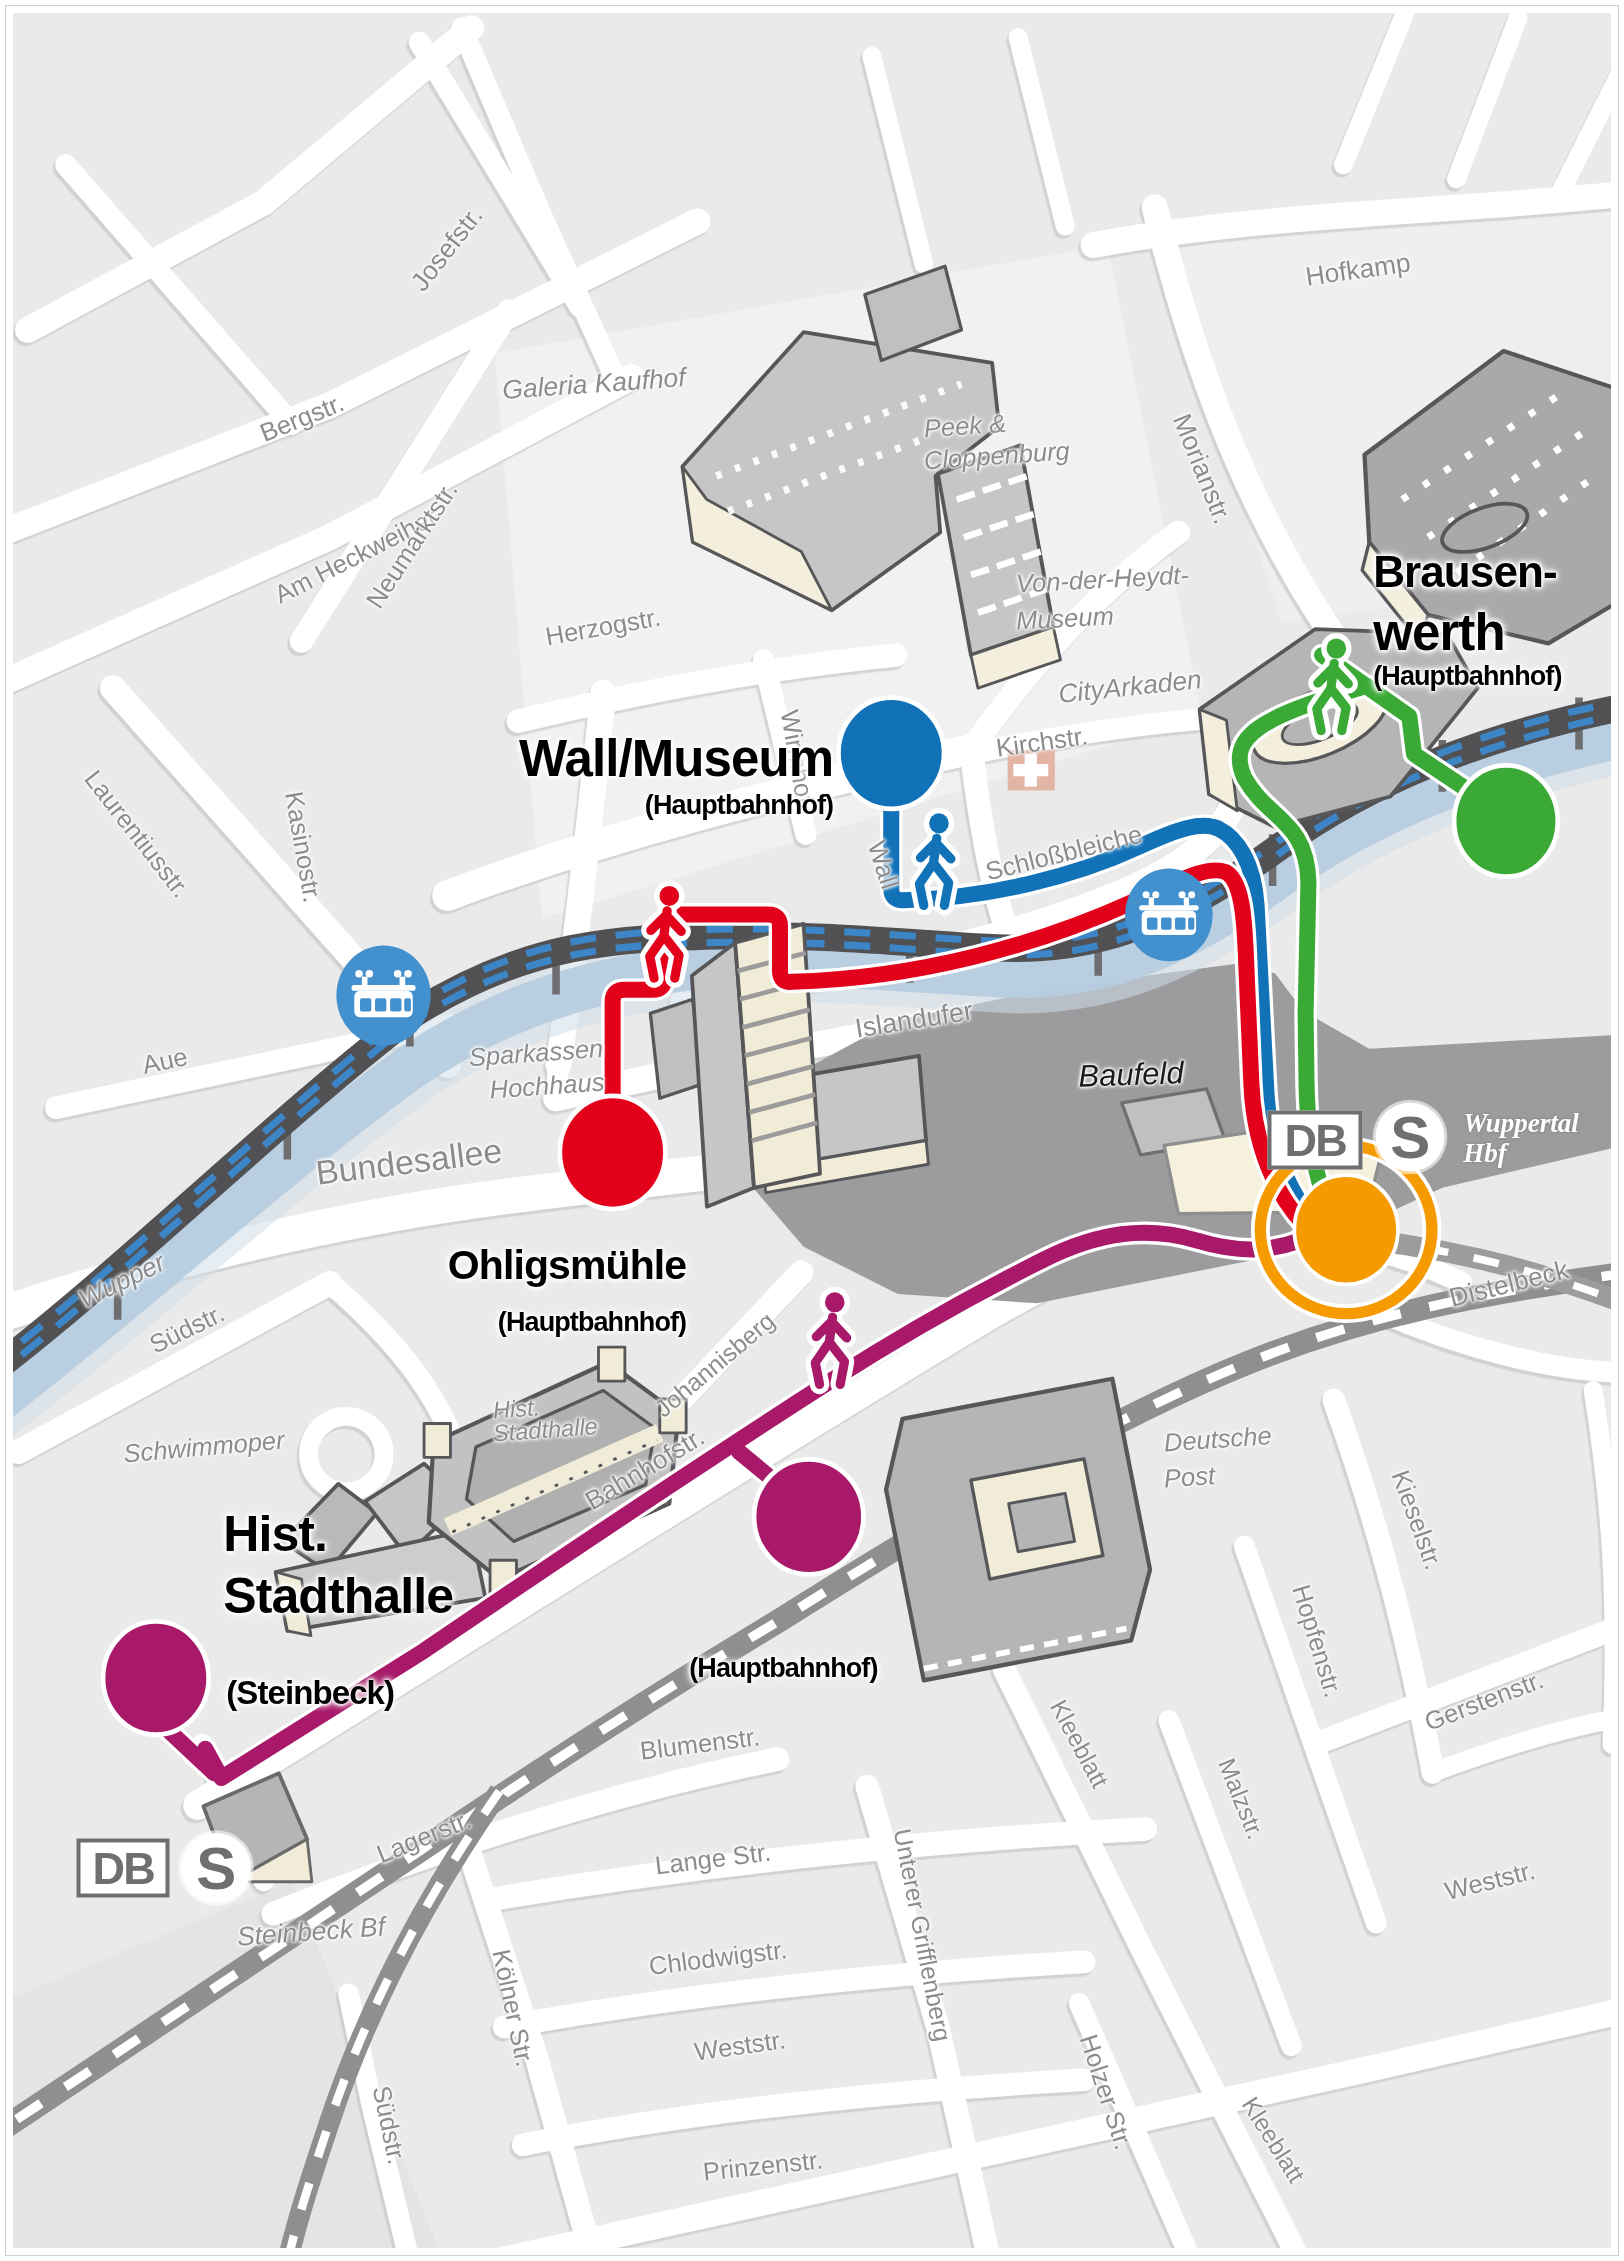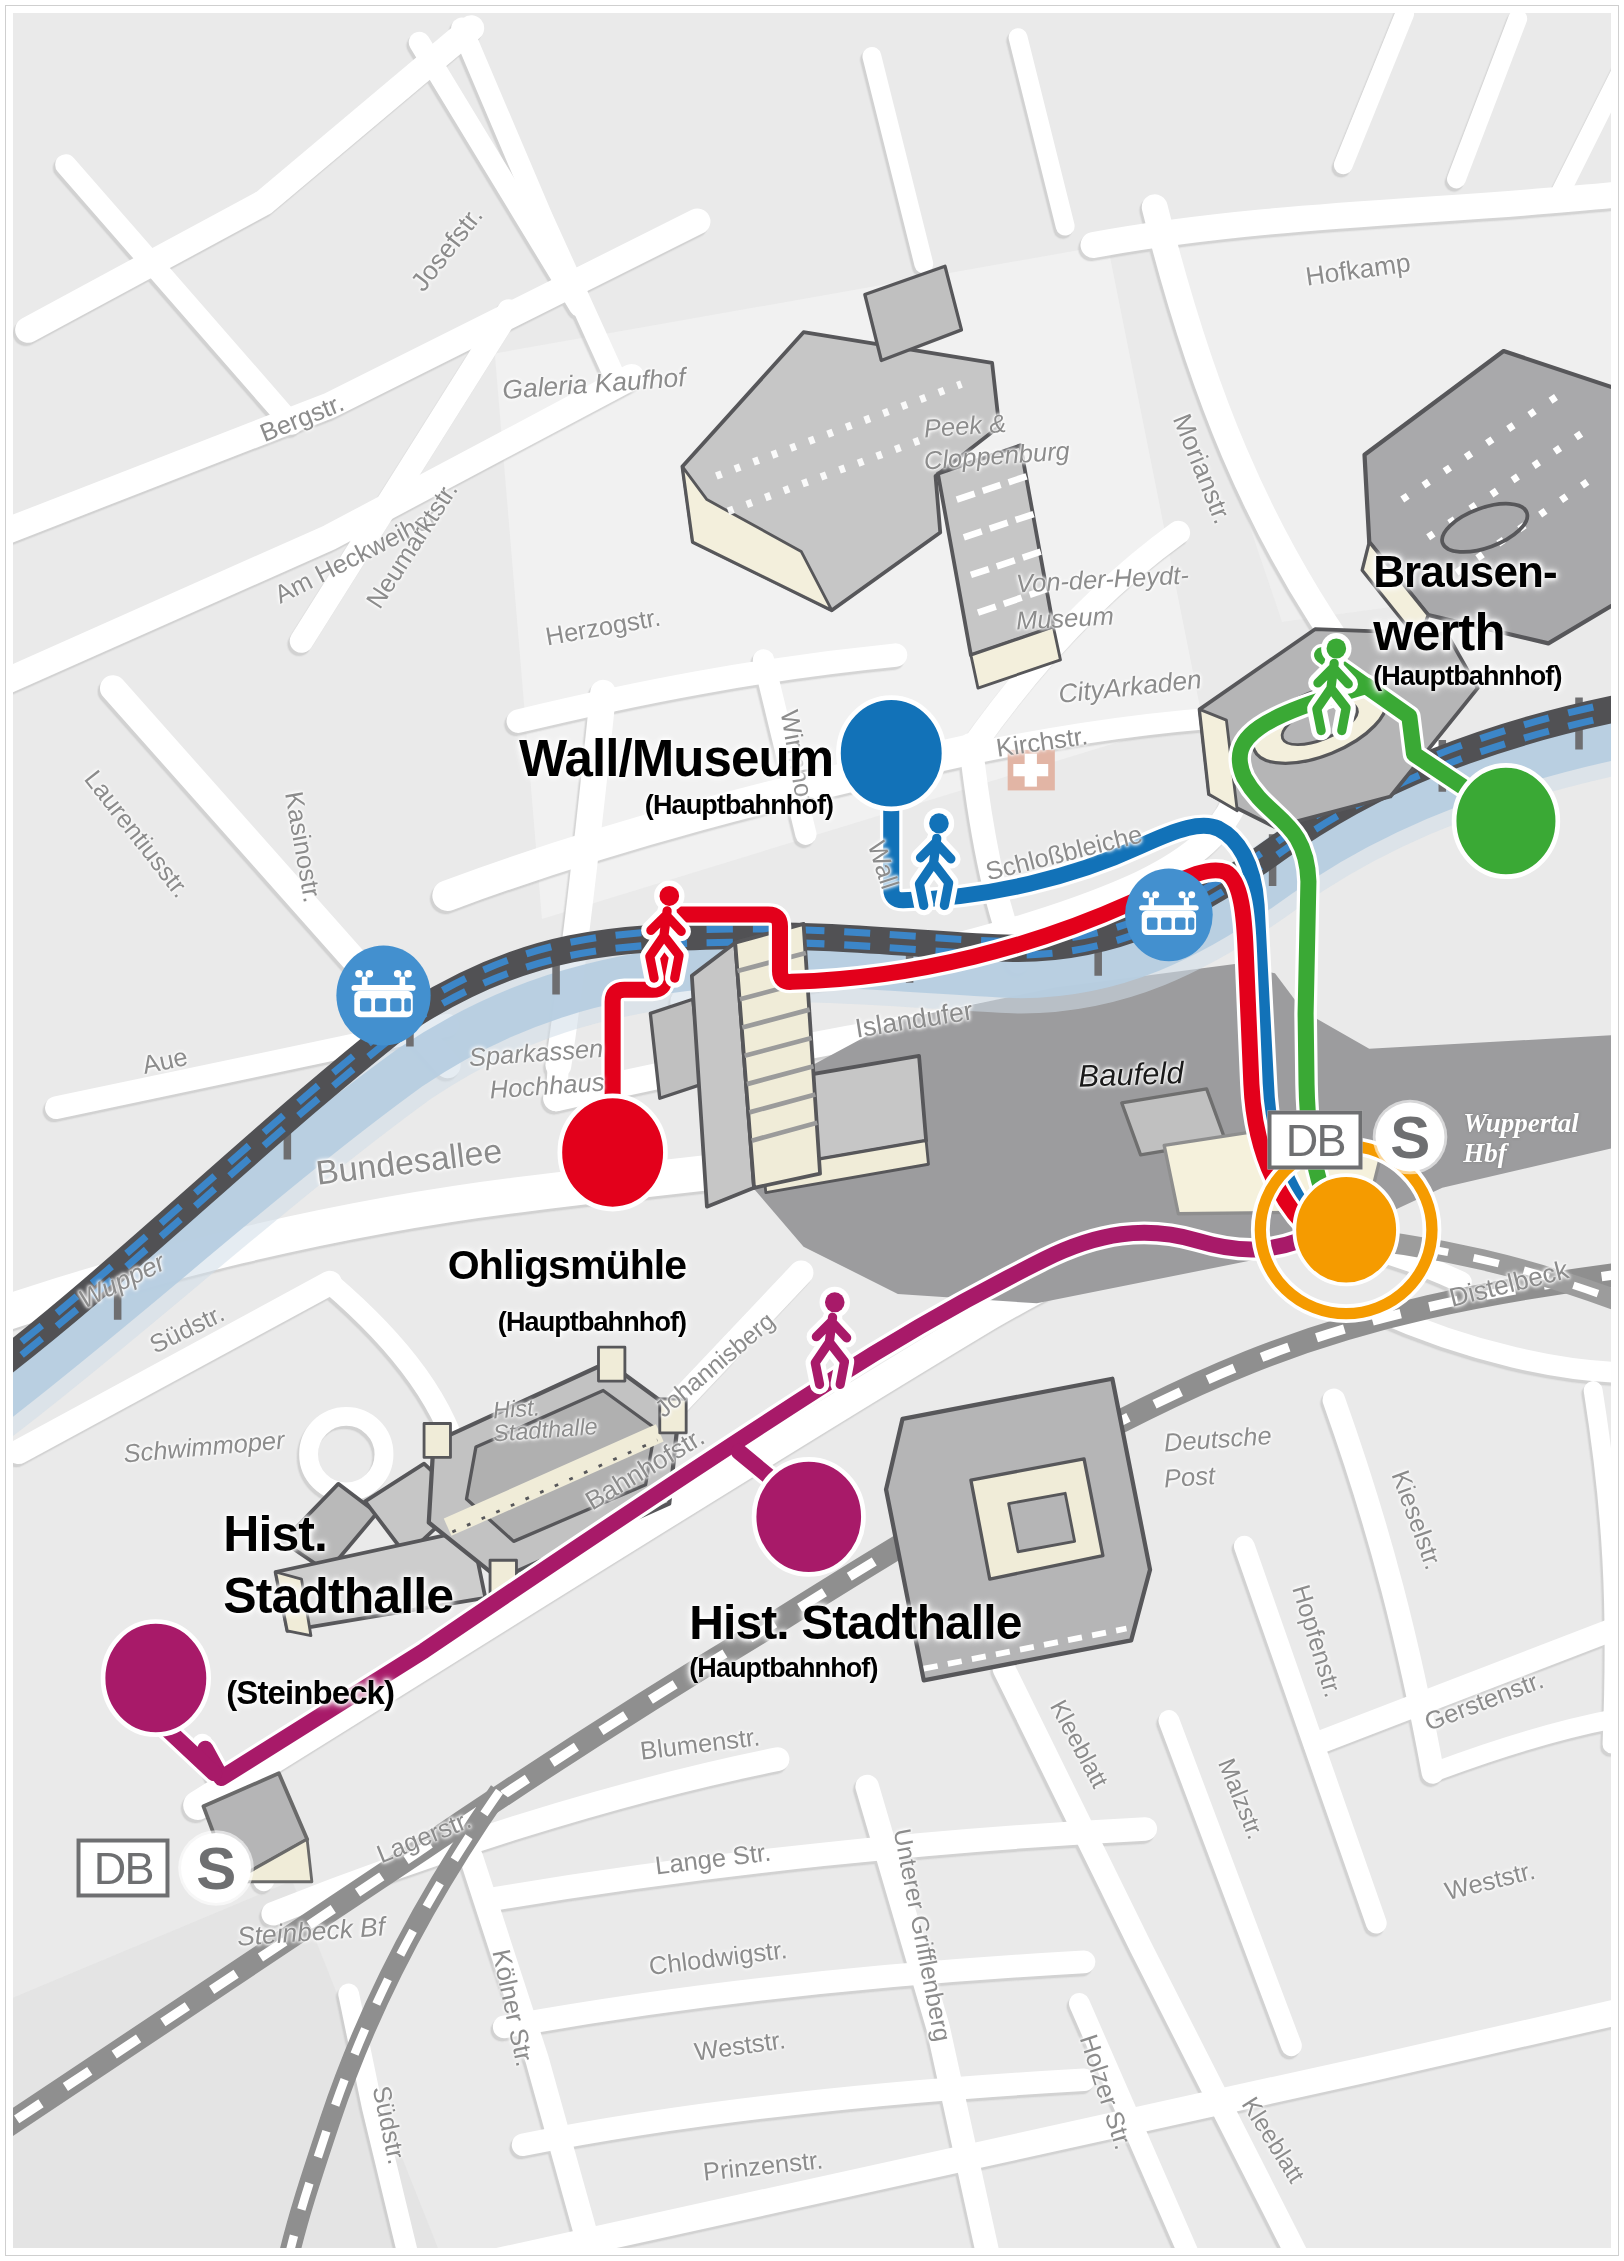--- a/index.html
+++ b/index.html
@@ -14,21 +14,21 @@
        text-shadow:0 0 2.8px #fff,0 0 2.8px #fff,0 0 4.2px #fff,0 0 5.7px #fff;}
   .lbl.left{transform:translate(0,-50%) rotate(var(--r,0deg));transform-origin:left center;}
   .lbl.it{font-style:italic;}
   .stn{position:absolute;white-space:nowrap;color:#000;font-weight:700;letter-spacing:-0.9px;
        text-shadow:0 0 3.8px #fff,0 0 3.8px #fff,0 0 5.7px #fff,0 0 7.5px #fff,0 0 9.4px #fff;
        transform:translate(-50%,-50%);}
   .stn.left{transform:translate(0,-50%);}
   .stn.right{transform:translate(-100%,-50%);}
   .blk{color:#1a1a1a;font-style:italic;}
   .db-box{position:absolute;background:#fff;border:4.7px solid #6e6f71;color:#6e6f71;
-       font-weight:400;display:flex;align-items:center;justify-content:center;
+       font-weight:700;display:flex;align-items:center;justify-content:center;
        transform:translate(-50%,-50%);letter-spacing:-1.9px;text-align:right;}
   .s-badge{position:absolute;background:#fff;border-radius:50%;color:#6e6f71;font-weight:700;
        display:flex;align-items:center;justify-content:center;transform:translate(-50%,-50%);
        box-shadow:0 0 0 2.8px rgba(255,255,255,.6);}
   .white-lbl{position:absolute;color:#fff;font-style:italic;font-weight:700;white-space:nowrap;
        transform:translate(0,-50%);text-shadow:0 0 2.8px rgba(120,120,120,.9);font-family:Liberation Serif, serif;}
 </style>
 </head>
 <body>
 
@@ -354,21 +354,20 @@
   <div class="stn right" style="left:820px;top:745px;font-size:51px">Wall/Museum</div>
   <div class="stn right" style="left:820px;top:792px;font-size:27px">(Hauptbahnhof)</div>
   <div class="stn left" style="left:1360px;top:559px;font-size:44px">Brausen-</div>
   <div class="stn left" style="left:1360px;top:619px;font-size:51px">werth</div>
   <div class="stn left" style="left:1360px;top:663px;font-size:27px">(Hauptbahnhof)</div>
   <div class="stn right" style="left:673px;top:1252px;font-size:41px">Ohligsmühle</div>
   <div class="stn right" style="left:673px;top:1309px;font-size:27px">(Hauptbahnhof)</div>
   <div class="stn left" style="left:210px;top:1521px;font-size:50px">Hist.</div>
   <div class="stn left" style="left:210px;top:1583px;font-size:50px">Stadthalle</div>
   <div class="stn left" style="left:213px;top:1680px;font-size:33px">(Steinbeck)</div>
-  <div class="stn left" style="left:676px;top:1609px;font-size:48px">Hist. Stadthalle</div>
   <div class="stn left" style="left:676px;top:1655px;font-size:27px">(Hauptbahnhof)</div>
 
   <div class="db-box" style="left:1302px;top:1127px;width:87px;height:51px;font-size:45px">DB</div>
   <div class="s-badge" style="left:1397px;top:1124px;width:69px;height:69px;font-size:60px">S</div>
   <div class="white-lbl" style="left:1450px;top:1110px;font-size:27px">Wuppertal</div>
   <div class="white-lbl" style="left:1450px;top:1140px;font-size:27px">Hbf</div>
   <div class="db-box" style="left:110px;top:1855px;width:85px;height:51px;font-size:45px">DB</div>
   <div class="s-badge" style="left:203px;top:1855px;width:70px;height:70px;font-size:60px">S</div>
   <div class="lbl it" style="left:298px;top:1919px;--r:-4deg;font-size:26.4px">Steinbeck Bf</div>
 </div>

